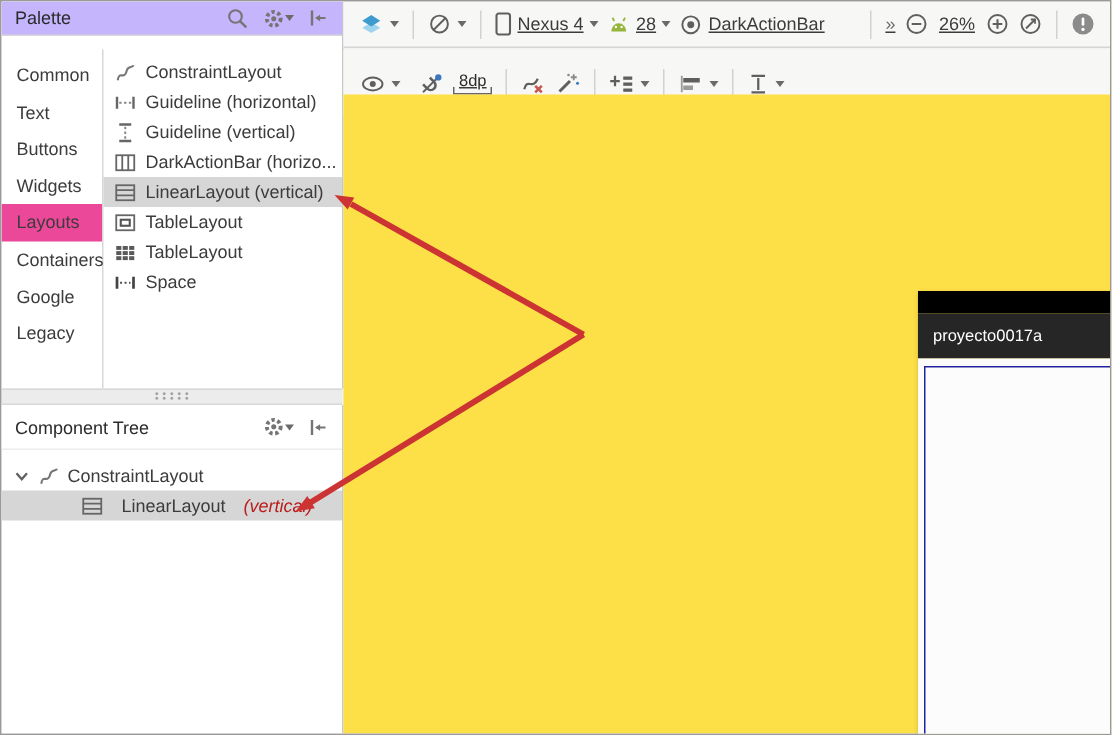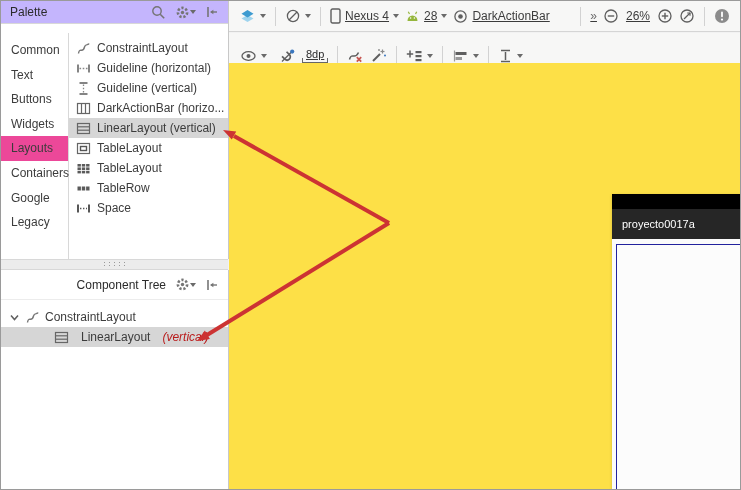--- a/index.html
+++ b/index.html
@@ -35,21 +35,21 @@
   }
   .splitter .grip {
     width:26px; height:6px; margin:1px auto 0 auto;
     background-image:radial-gradient(circle, #9a9a9a 0.9px, rgba(0,0,0,0) 1px);
     background-size:5px 3px;
   }
   .tree-panel {
     position:absolute; left:0; top:269px; width:228px; bottom:0;
     background:#ffffff; border-right:1px solid #c8c8c8;
   }
-  .tree-panel .panel-header { background:#ffffff; border-bottom:1px solid #ececec; height:30px;text-align:right; }
+  .tree-panel .panel-header { background:#ffffff; border-bottom:1px solid #ececec; height:30px; }
   .tree-rows { padding-top:7px; }
   .tree-row { height:20px; display:flex; align-items:center; gap:5px; font-size:12px; cursor:pointer; }
   .tree-row.root { padding-left:8px; }
   .tree-row.child { padding-left:53px;gap:12px; }
   .tree-row.selected { background:#d6d6d6; }
   .tree-suffix { color:#b91c1c;font-style:italic; }
   
   .toolbar { position:absolute; left:228px; right:0; background:#f7f7f6; border-bottom:1px solid #d5d5d5; display:flex; align-items:center; font-size:12px;text-decoration:underline; }
   .toolbar-1 { top:0; height:31px; padding:0 7px; }
   .toolbar-2 { top:32px; height:46px; padding:0 8px; }
@@ -168,30 +168,20 @@
                 <rect x="10.1" y="6.4" width="3.4" height="2.6"></rect>
                 <rect x="1.5" y="9.8" width="3.4" height="2.6"></rect>
                 <rect x="5.8" y="9.8" width="3.4" height="2.6"></rect>
                 <rect x="10.1" y="9.8" width="3.4" height="2.6"></rect>
               </g>
             </svg>
           <span>TableLayout</span>
         </div>
         <div class="pal-item">
           <svg width="15" height="15" viewBox="0 0 15 15">
-              <g fill="#5a5a5a">
-                <rect x="1.5" y="5.5" width="3.4" height="4"></rect>
-                <rect x="5.8" y="5.5" width="3.4" height="4"></rect>
-                <rect x="10.1" y="5.5" width="3.4" height="4"></rect>
-              </g>
-            </svg>
-          <span>TableRow</span>
-        </div>
-        <div class="pal-item">
-          <svg width="15" height="15" viewBox="0 0 15 15">
               <line x1="2" y1="3.5" x2="2" y2="11.5" stroke="#444" stroke-width="1.8"></line>
               <line x1="13" y1="3.5" x2="13" y2="11.5" stroke="#444" stroke-width="1.8"></line>
               <line x1="4" y1="7.5" x2="11" y2="7.5" stroke="#555" stroke-width="1.4" stroke-dasharray="1.4 1.6"></line>
             </svg>
           <span>Space</span>
         </div>
       </div>
     </div>
   </div>
 

